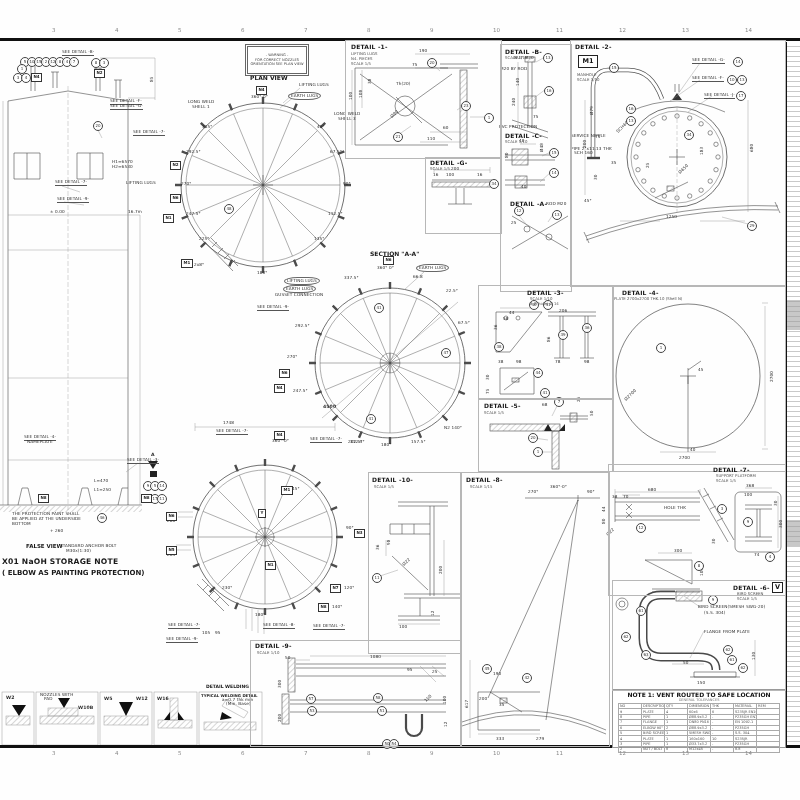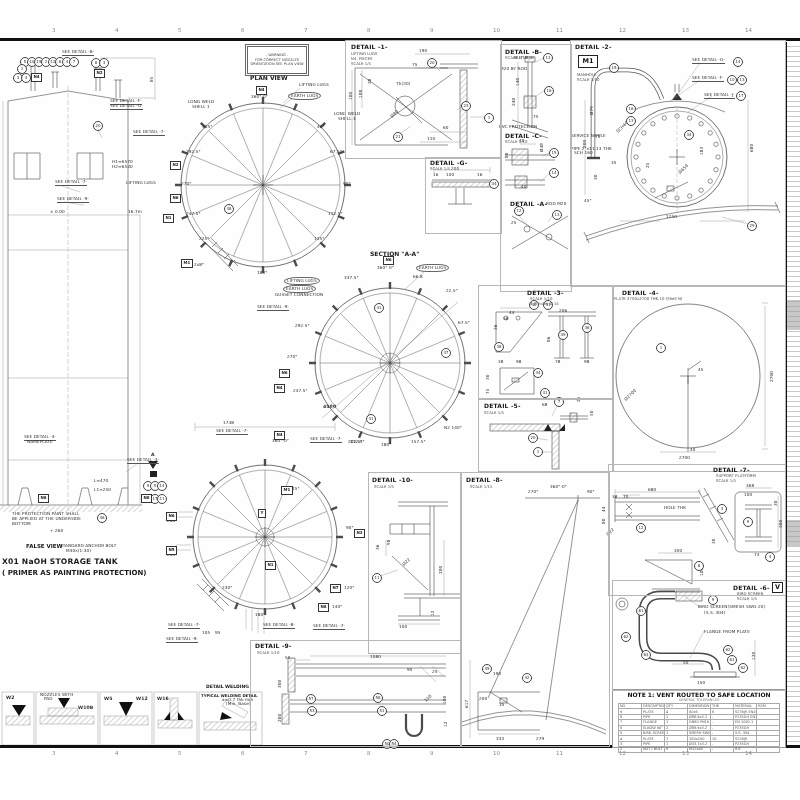--- a/index.html
+++ b/index.html
@@ -274,22 +274,22 @@
 
   <div id="warning-box">
     <div>- WARNING -</div>
     <div>FOR CORRECT NOZZLES</div>
     <div>ORIENTATION SEE PLAN VIEW</div>
   </div>
 
   <div class="big-label" style="left:250px;top:74px;font-size:6px">PLAN VIEW</div>
   <div class="big-label" style="left:370px;top:250px;font-size:6px">SECTION "A-A"</div>
   <div class="big-label" style="left:26px;top:543px;font-size:5.5px">FALSE VIEW</div>
-  <div class="big-label" style="left:2px;top:557px;font-size:7.6px;letter-spacing:.2px">X01 NaOH STORAGE TANK</div>
-  <div class="big-label" style="left:2px;top:569px;font-size:7px">( PRIMER AS PAINTING PROTECTION)</div>
+  <div class="big-label" style="left:2px;top:557px;font-size:7.6px;letter-spacing:.2px">X01 NaOH STORAGE NOTE</div>
+  <div class="big-label" style="left:2px;top:569px;font-size:7px">( ELBOW AS PAINTING PROTECTION)</div>
   <div class="big-label" style="left:206px;top:684px;font-size:4.5px">DETAIL WELDING</div>
   <div class="big-label" style="left:201px;top:693px;font-size:3.9px">TYPICAL WELDING DETAIL</div>
 
   <div id="note-panel">
     <div id="note-title">NOTE 1: VENT ROUTED TO SAFE LOCATION</div>
     <div id="note-sub">GENERAL TOLERANCES</div>
     <table id="note-table">
           <tbody id="note-tbody">
             <tr>
               <td>NO</td>

